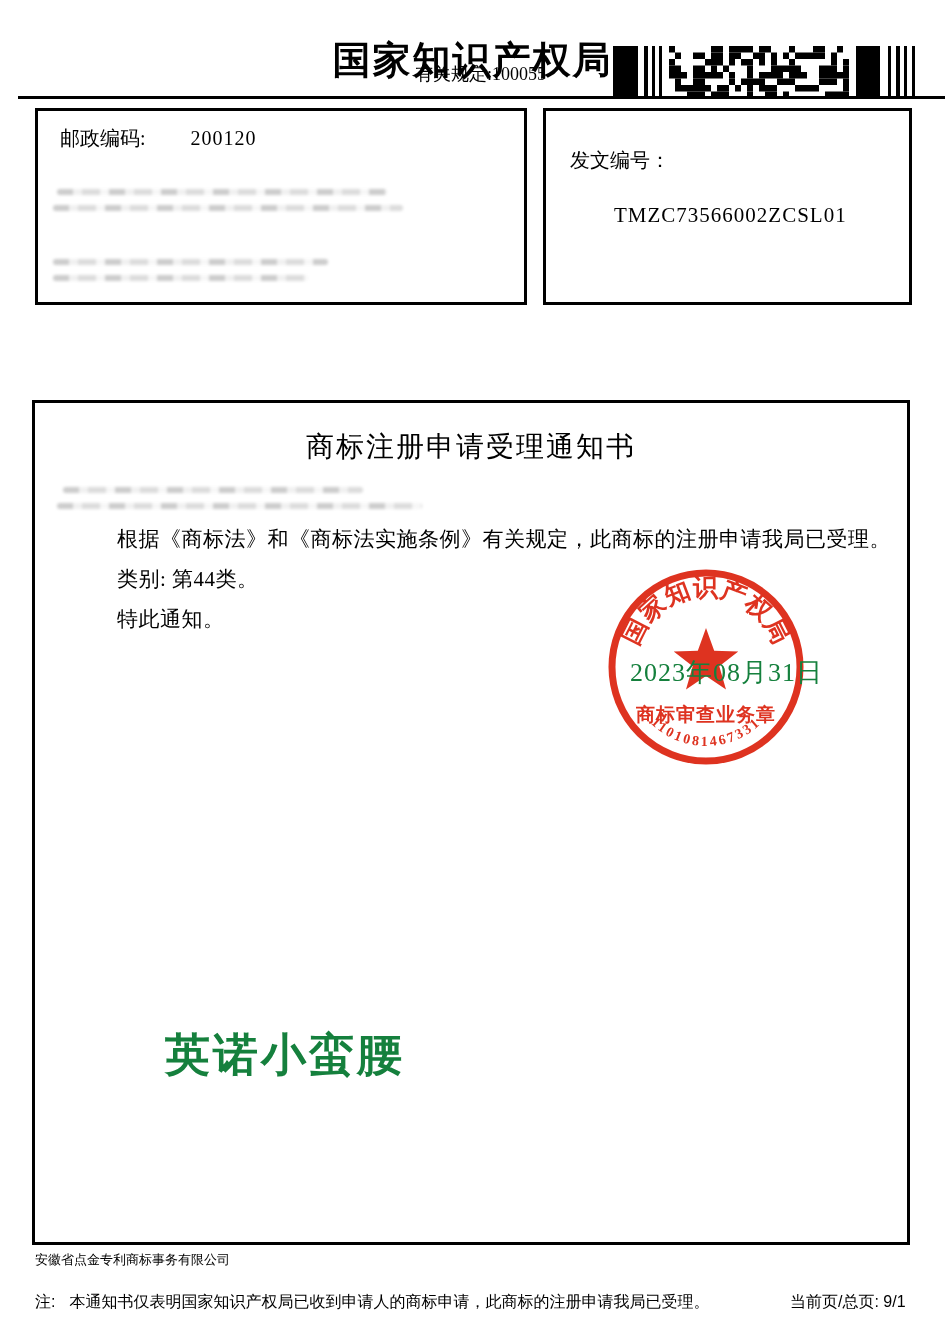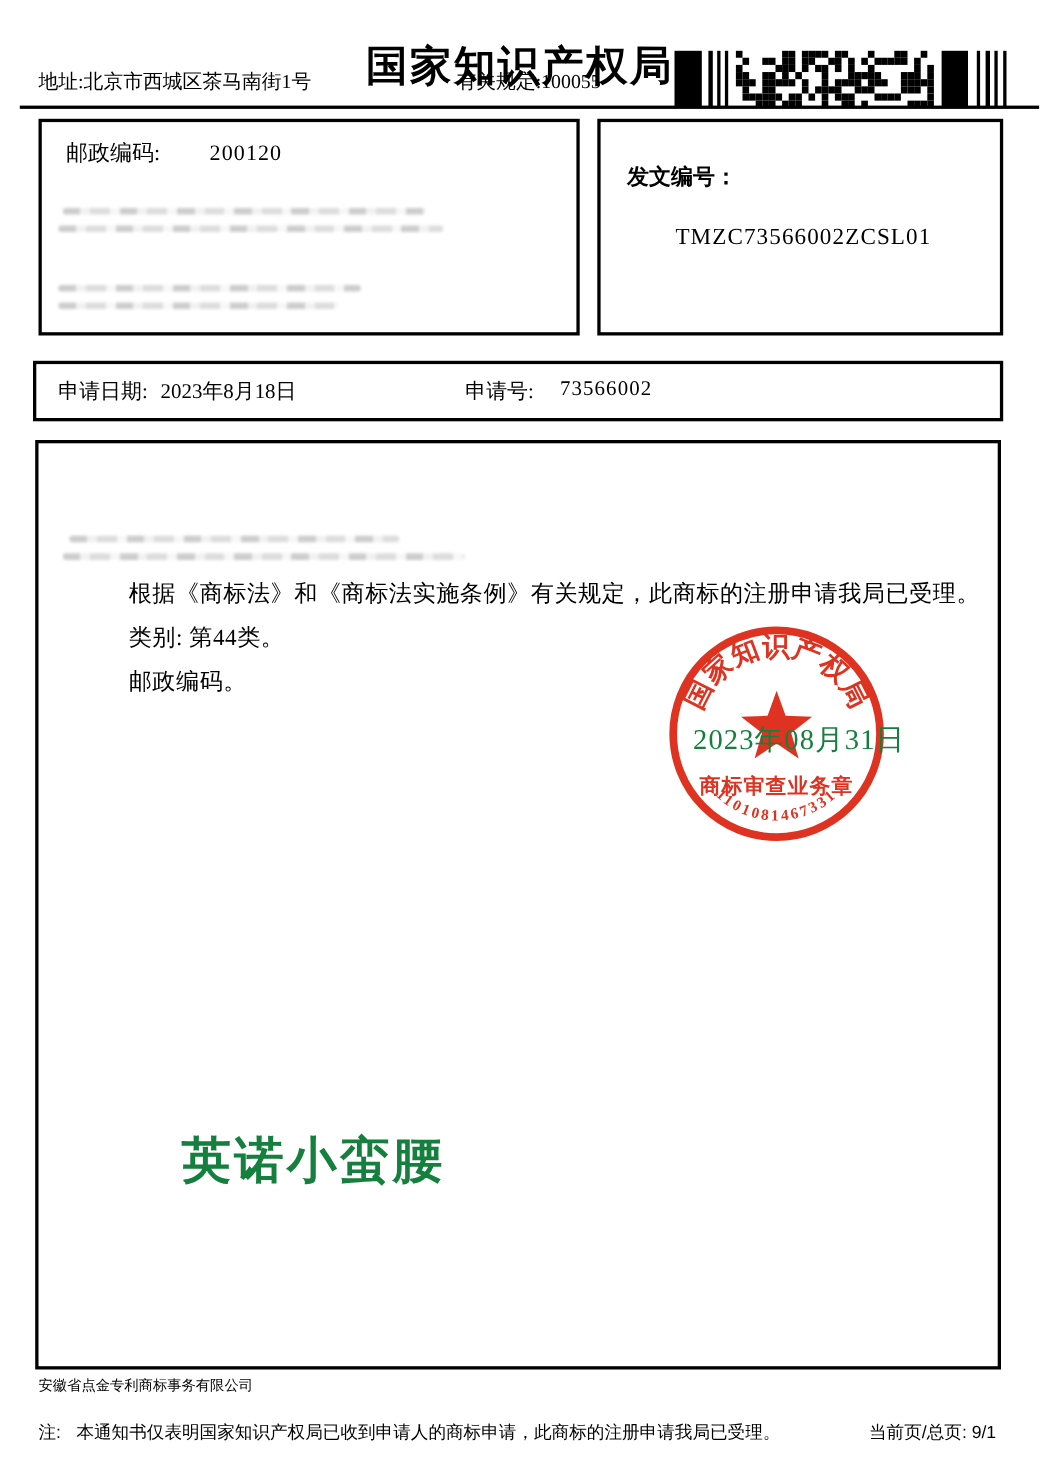--- a/index.html
+++ b/index.html
@@ -22,21 +22,21 @@
   
   .box { border: 3px solid #000; background: #fff; }
   .recipient-box { left: 35px; top: 108px; width: 486px; height: 191px; }
   .issue-box { left: 543px; top: 108px; width: 363px; height: 191px; }
   .app-bar { left: 30px; top: 328px; width: 876px; height: 49px; }
   .notice-box { left: 32px; top: 400px; width: 872px; height: 839px; }
 
   .recipient-postal { left: 22px; top: 14px; font-size: 20px; }
   .recipient-postal .val { margin-left: 45px; letter-spacing: 1px; margin-top: 10px; }
 
-  .issue-label { left: 24px; top: 36px; font-size: 20px; font-weight: 700; }
+  .issue-label { left: 24px; top: 36px; font-size: 20px; font-weight: 400; }
   .issue-value { left: 68px; top: 92px; font-size: 21px; letter-spacing: 1px; }
 
   .app-bar span { position: absolute; top: 12px; font-size: 19px; white-space: nowrap; }
   .app-date-label { left: 20px; }
   .app-date-value { left: 113px; }
   .app-no-label { left: 390px; }
   .app-no-value { left: 476px; letter-spacing: 1px; }
 
   
   .notice-title { top: 25px; left: 0; width: 100%; text-align: center;
@@ -77,21 +77,20 @@
   .footnote .note-text { margin-left: 14px; }
   .page-indicator { left: 790px; top: 1292px; font-size: 16px;
     font-family: "Liberation Sans", "DejaVu Sans", sans-serif; white-space: nowrap; }
 </style>
 </head>
 <body>
 
 <div class="page">
 
   <h1 class="abs org-title">国家知识产权局</h1>
-  <div class="abs org-address">地址:北京市西城区茶马南街1号</div>
   <div class="abs org-postal">有关规定:100055</div>
 
   <svg class="abs barcode" width="322" height="52" viewBox="0 0 322 52" aria-hidden="true">
     <g fill="#000">
       <rect x="0" y="0" width="25" height="52"></rect>
       <rect x="31" y="0" width="4" height="52"></rect>
       <rect x="39" y="0" width="3" height="52"></rect>
       <rect x="46" y="0" width="3" height="52"></rect>
       <g>
           <rect x="56" y="0.00" width="6" height="6.5"></rect>
@@ -244,37 +243,32 @@
       <div class="redact-line" style="width:275px;"></div>
       <div class="redact-line" style="width:255px;"></div>
     </div>
   </div>
 
   <div class="abs box issue-box">
     <div class="abs issue-label">发文编号：</div>
     <div class="abs issue-value">TMZC73566002ZCSL01</div>
   </div>
 
-  <div class="abs box app-bar">
-    <span class="app-date-label">申请日期:</span>
-    <span class="app-date-value">2023年8月18日</span>
-    <span class="app-no-label">申请号:</span>
-    <span class="app-no-value">73566002</span>
-  </div>
 
   <div class="abs box notice-box">
+    <div class="abs notice-title">商标注册申请受理通知书</div>
 
     <div class="redact" style="left:22px; top:84px; width:370px;">
       <div class="redact-line" style="width:300px; margin-left:6px;"></div>
       <div class="redact-line" style="width:365px;"></div>
     </div>
 
     <p class="notice-body body-1">根据《商标法》和《商标法实施条例》有关规定，此商标的注册申请我局已受理。</p>
     <p class="notice-body body-2">类别: 第44类。</p>
-    <p class="notice-body body-3">邮政编码。</p>
+    <p class="notice-body body-3">特此通知。</p>
 
     <div class="abs trademark-name">英诺小蛮腰</div>
   </div>
 
   <svg class="abs seal" width="202" height="202" viewBox="0 0 202 202" aria-hidden="true">
     <circle cx="101" cy="101" r="94" fill="none" style="stroke: var(--seal-red);" stroke-width="7"></circle>
     <path id="sealTopArc" d="M 33.5,123 A 71,71 0 1 1 168.5,123" fill="none"></path>
     <text class="seal-arc-text">
       <textPath href="#sealTopArc" startOffset="50%" text-anchor="middle">国家知识产权局</textPath>
     </text>

